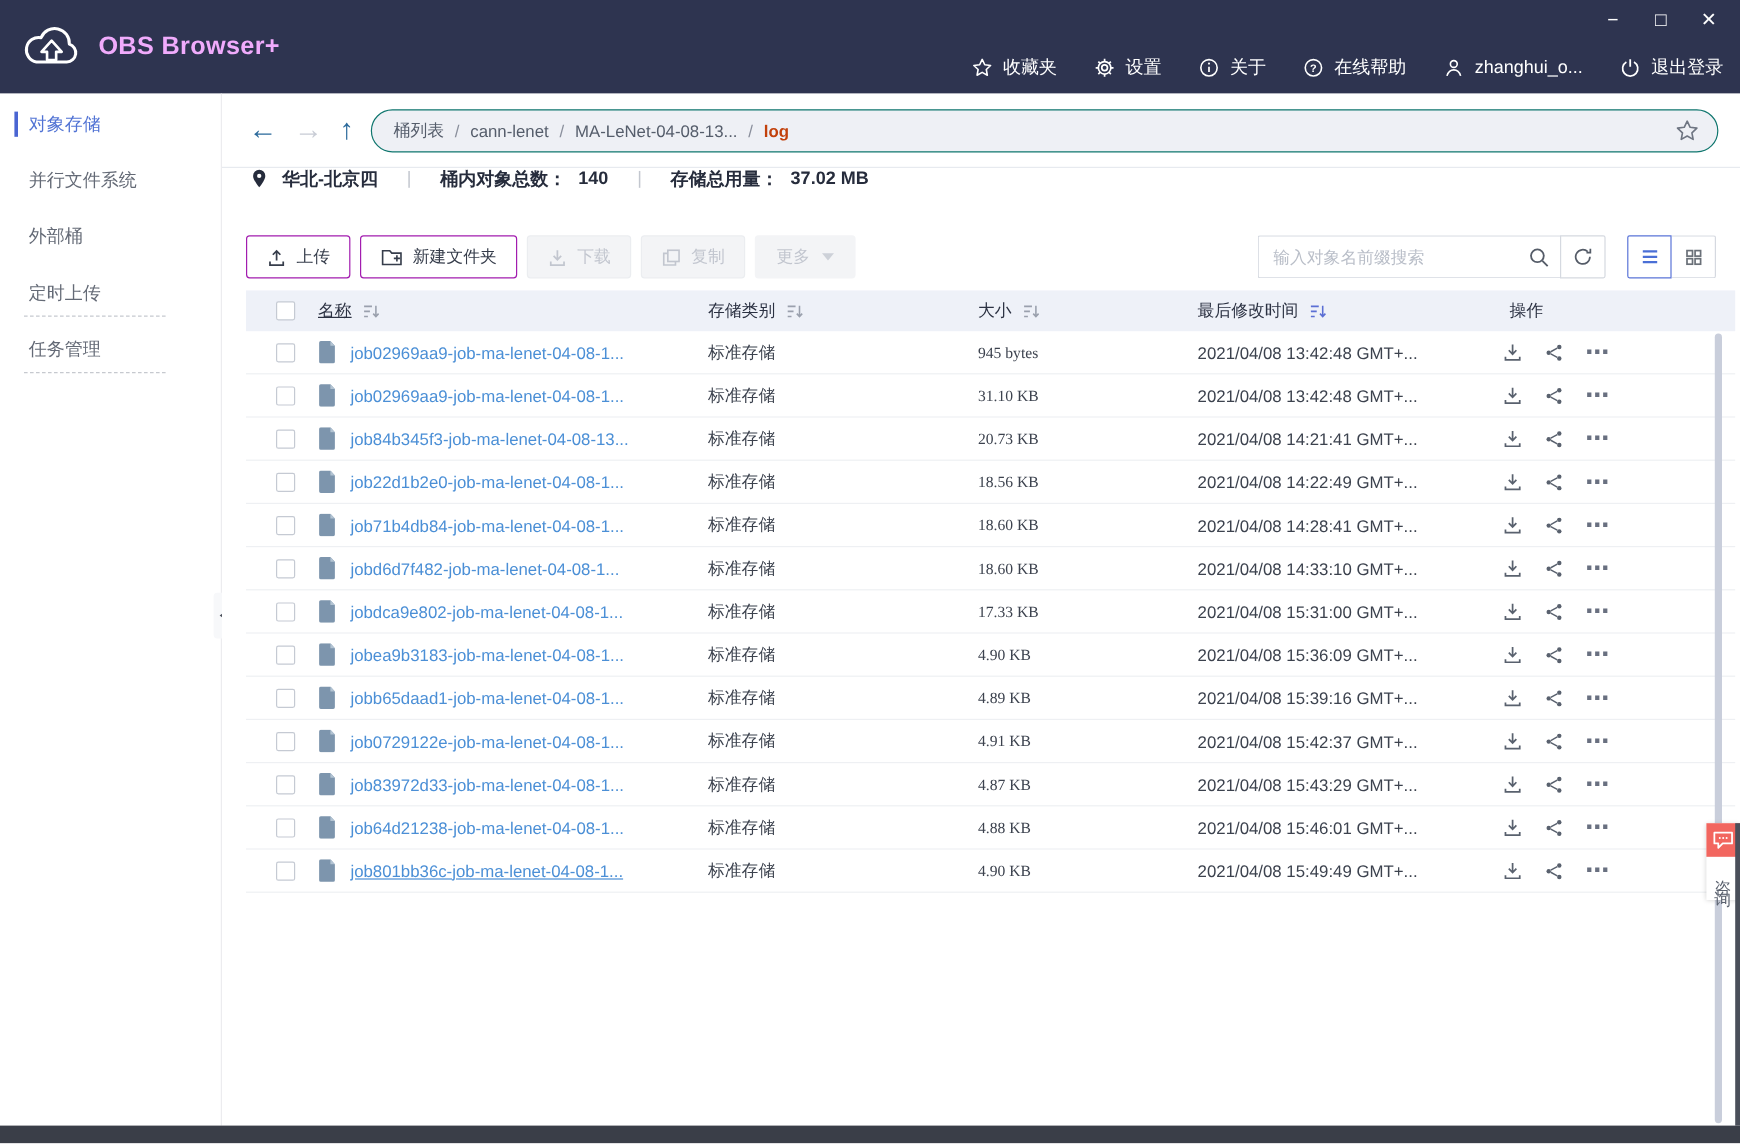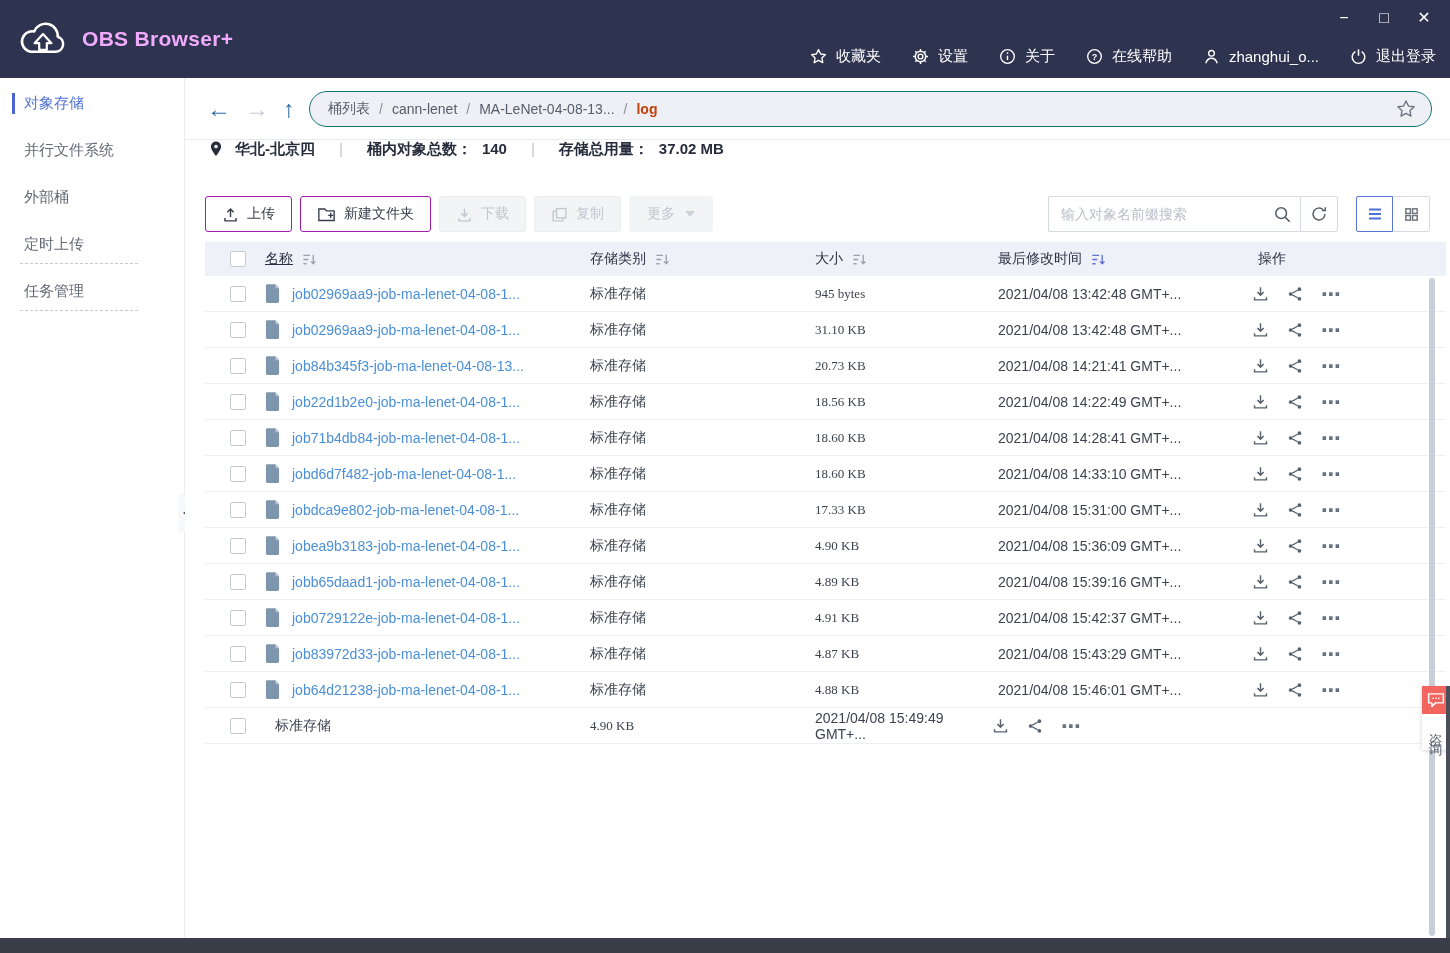--- a/index.html
+++ b/index.html
@@ -799,20 +799,29 @@
                 </svg>
               </span>
               <span class="op dots"></span>
             </div>
           </div>
 
           <div class="trow">
             <div class="cell cb">
               <span class="checkbox"></span>
             </div>
+            <div class="cell" style="padding-left:0;">
+              <span class="file-icon">
+                <svg width="15" height="19" viewBox="0 0 16 20">
+                  <path d="M1 1.5A1.5 1.5 0 0 1 2.5 0H11l4 4.3V18.5a1.5 1.5 0 0 1-1.5 1.5h-11A1.5 1.5 0 0 1 1 18.5z" fill="#7d95ad"></path>
+                  <path d="M11 0l4 4.3h-4z" fill="#b3c4d3"></path>
+                </svg>
+              </span>
+              <a class="file-link">job801bb36c-job-ma-lenet-04-08-1...</a>
+            </div>
             <div class="cell">标准存储</div>
             <div class="cell size-cell">4.90 KB</div>
             <div class="cell">2021/04/08 15:49:49 GMT+...</div>
             <div class="cell ops">
               <span class="op">
                 <svg width="17" height="17" viewBox="0 0 20 20">
                   <g fill="none" stroke="#59616e" stroke-width="1.7">
                     <path d="M10 2.5v9M6.3 8.1L10 11.9l3.7-3.8"></path>
                     <path d="M3 14.5v3h14v-3"></path>
                   </g>

